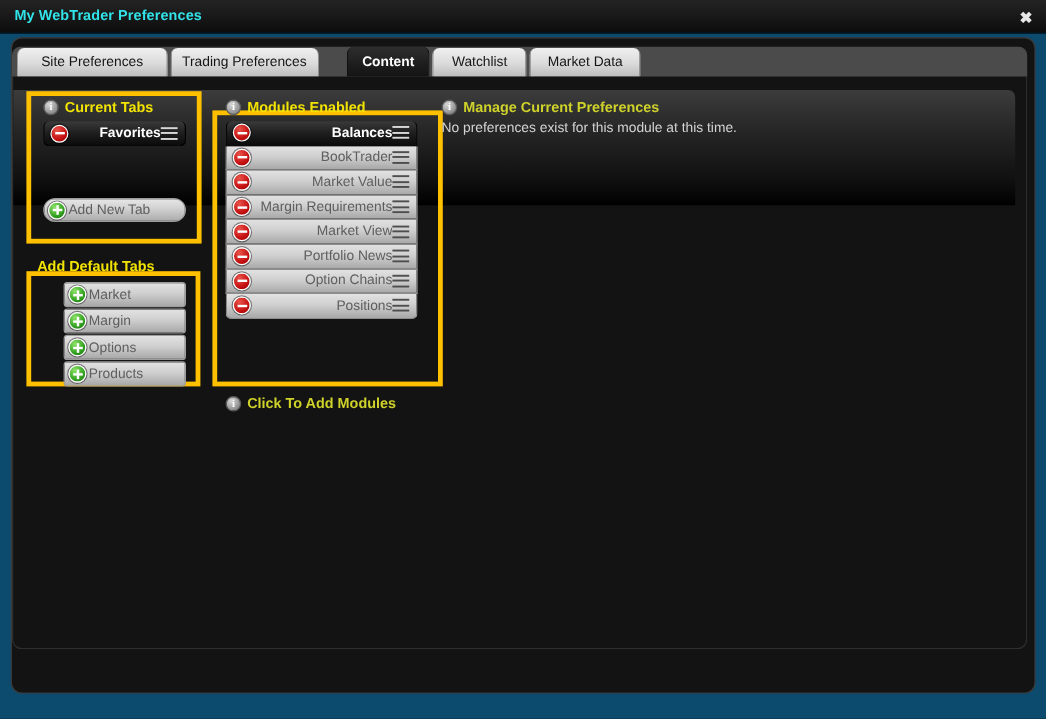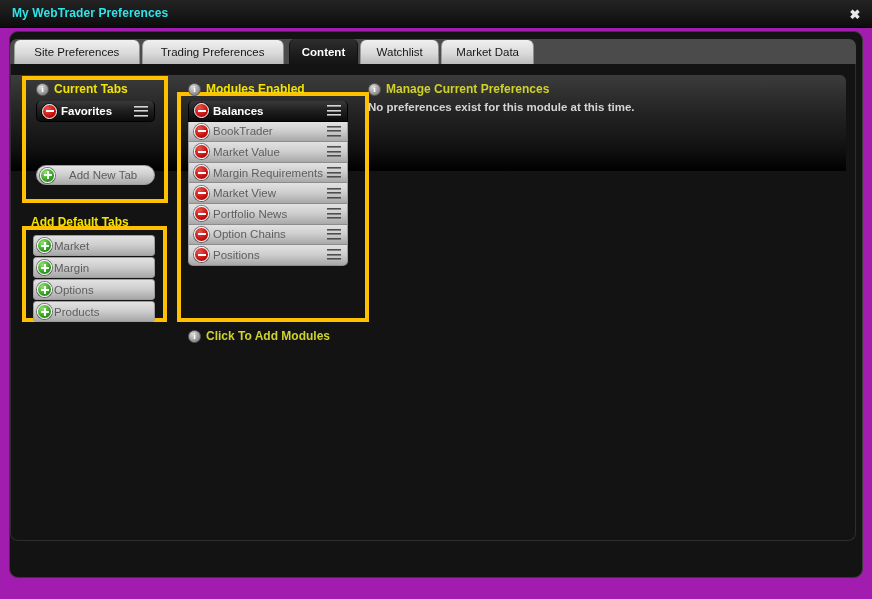--- a/index.html
+++ b/index.html
@@ -8,21 +8,22 @@
     background:#141414;
     font-family:"Liberation Sans", sans-serif;
     font-size:12px;
     color:#cccccc;
     -webkit-font-smoothing:none;
   }
 
   
   #window {
     position:absolute; left:0; top:0; width:872px; height:599px;
-    background:#a21caf;
+    background:#0c4a6e;
+    text-align:right;
   }
   #titlebar {
     position:absolute; left:0; top:0; width:872px; height:28px;
     background:linear-gradient(180deg,#232323 0%,#1a1a1a 45%,#0c0c0c 100%);
     border-bottom:1px solid #000;
   }
   #title-text {
     position:absolute; left:12px; top:6px;
     font-size:12px; font-weight:bold; color:#31e3e8;
     letter-spacing:0.1px;
@@ -157,64 +158,64 @@
     position:absolute; left:36px; top:101px; width:119px; z-index:6;
   }
   #add-new-tab-btn {
     position:absolute; left:36px; top:165px; width:119px; height:20px; z-index:6;
     display:flex; align-items:center;
     background:linear-gradient(180deg,#e6e6e6 0%,#d0d0d0 45%,#ababab 100%);
     border:1px solid #9d9d9d; border-radius:10px;
     color:#5e5e5e; font-size:11.5px; cursor:pointer;
   }
   #add-new-tab-btn .btn-circ { margin-left:3px; }
-  #add-new-tab-btn .label { padding-left:14px; }
+  #add-new-tab-btn .label { padding-left:2px; }
 
   
   #default-tabs-list {
     position:absolute; left:33px; top:235px; width:122px; z-index:6;
   }
   .def-row {
     height:21px; display:flex; align-items:center;
     background:linear-gradient(180deg,#e2e2e2 0%,#cfcfcf 45%,#a8a8a8 100%);
     border:1px solid #9d9d9d; border-radius:3px;
-    color:#5e5e5e; font-size:11.5px; cursor:pointer; margin-bottom:1px;
+    color:#5e5e5e; font-size:11.5px; cursor:pointer; margin-bottom:1px;margin-left:20px;
   }
   .def-row .btn-circ { margin-left:3px; }
   .def-row .label { padding-left:2px; }
 
   
   #modules-list {
     position:absolute; left:188px; top:101px; width:160px; z-index:6;
   }
   #modules-list .row { height:20.6px; }
 
   
   #no-pref-text {
     position:absolute; left:368px; top:101px;
-    font-size:11.5px; color:#d4d4d4; z-index:6; white-space:nowrap;font-weight:bold;
+    font-size:11.5px; color:#d4d4d4; z-index:6; white-space:nowrap;
   }
 </style>
 </head>
 <body>
 
 <div id="window">
 
   <div id="titlebar">
     <div id="title-text">My WebTrader Preferences</div>
     <div id="close-btn">✖</div>
   </div>
 
   <div id="outer-shell"></div>
 
   <div id="tabstrip">
       <div class="tab" style="left: 4px; width: 125.6px;">
         <span>Site Preferences</span>
       </div>
-      <div class="tab" style="left: 131.6px; width: 142px;">
+      <div class="tab" style="left: 131.6px; width: 124px;">
         <span>Trading Preferences</span>
       </div>
       <div class="tab active" style="left: 279px; width: 69px;">
         <span>Content</span>
       </div>
       <div class="tab" style="left: 350px; width: 79.4px;">
         <span>Watchlist</span>
       </div>
       <div class="tab" style="left: 431.4px; width: 92.6px;">
         <span>Market Data</span>

